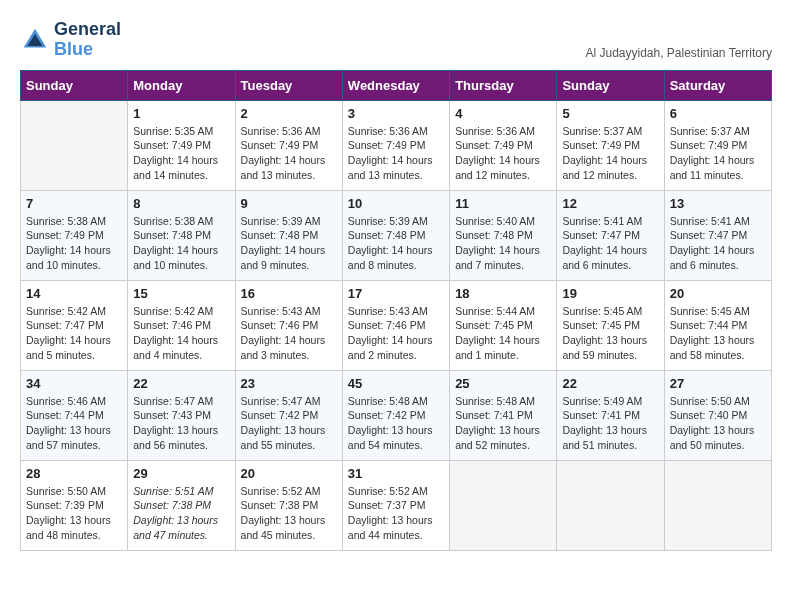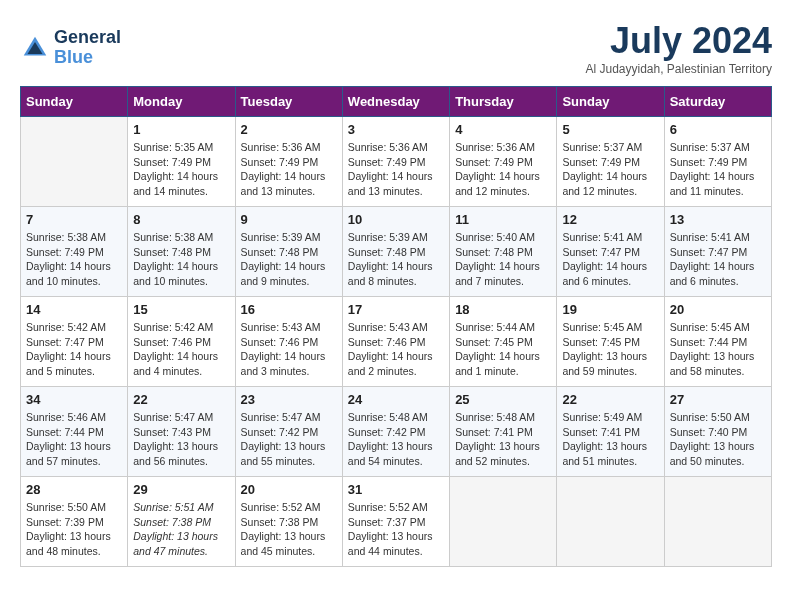--- a/index.html
+++ b/index.html
@@ -6,21 +6,21 @@
     body {
       font-family: Arial, sans-serif;
       background: #fff;
       width: 792px;
       min-height: 612px;
       padding: 20px;
     }
     .header {
       display: flex;
       justify-content: space-between;
-      align-items: center;
+      align-items: flex-end;
       margin-bottom: 10px;
     }
     .logo {
       display: flex;
       align-items: center;
       gap: 4px;
     }
     .logo-text {
       font-size: 18px;
       font-weight: bold;
@@ -99,21 +99,20 @@
     <svg class="logo-icon" viewBox="0 0 40 40">
       <polygon points="20,5 35,30 5,30" fill="#4a90d9"></polygon>
       <polygon points="20,12 30,28 10,28" fill="#1a3a5c"></polygon>
     </svg>
     <div class="logo-text">
       <div>General</div>
       <div><span>Blue</span></div>
     </div>
   </div>
   <div class="title-block">
-    <div class="month-title">July 2024</div>
     <div class="location-title">Al Judayyidah, Palestinian Territory</div>
   </div>
 </div>
 
 <table>
   <thead>
     <tr>
     <th>Sunday</th>
         <th>Monday</th>
         <th>Tuesday</th>
@@ -287,21 +286,21 @@
 and 56 minutes.</div>
         </td>
         <td>
           <div class="day-number">23</div>
           <div class="day-info" style="white-space: pre-line;">Sunrise: 5:47 AM
 Sunset: 7:42 PM
 Daylight: 13 hours
 and 55 minutes.</div>
         </td>
         <td>
-          <div class="day-number">24</div>
+          <div class="day-number">45</div>
           <div class="day-info" style="white-space: pre-line;">Sunrise: 5:48 AM
 Sunset: 7:42 PM
 Daylight: 13 hours
 and 54 minutes.</div>
         </td>
         <td>
           <div class="day-number">25</div>
           <div class="day-info" style="white-space: pre-line;">Sunrise: 5:48 AM
 Sunset: 7:41 PM
 Daylight: 13 hours

